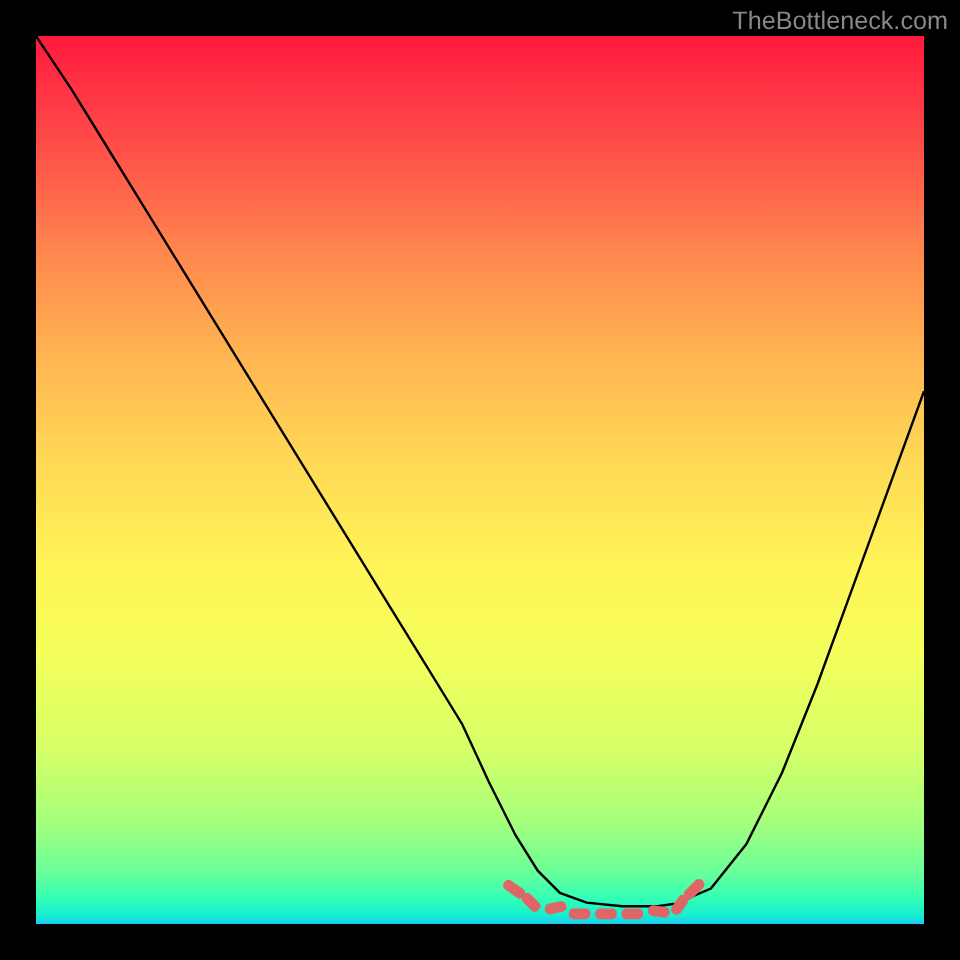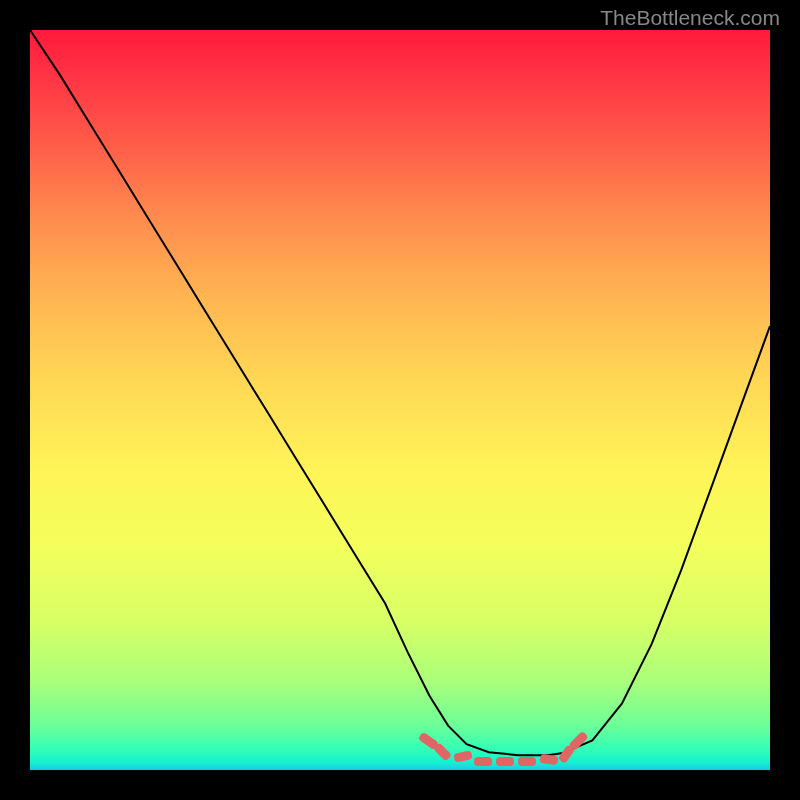--- a/index.html
+++ b/index.html
@@ -1,17 +1,17 @@
 <!DOCTYPE html>
 <html><head>
 <meta charset="utf-8">
 <style>
   * { margin: 0; padding: 0; box-sizing: border-box; }
   body { width: 800px; height: 800px; background: #000; position: relative; font-family: Arial, sans-serif; }
-  .watermark { position: absolute; top: 6px; right: 20px; color: #888; font-size: 21px; z-index: 10; }
+  .watermark { position: absolute; top: 6px; right: 10px; color: #888; font-size: 21px; z-index: 10; }
   .chart-wrap { position: absolute; left: 30px; top: 30px; width: 740px; height: 740px; }
   .plot-area { position: absolute; left: 0; top: 0; width: 740px; height: 740px; background: linear-gradient(to bottom,
     #ff1a3c 0%,
     #ff3344 6%,
     #ff5a49 15%,
     #ff8a4e 25%,
     #ffb552 36%,
     #ffd955 48%,
     #fff558 60%,
     #f3ff5c 70%,

